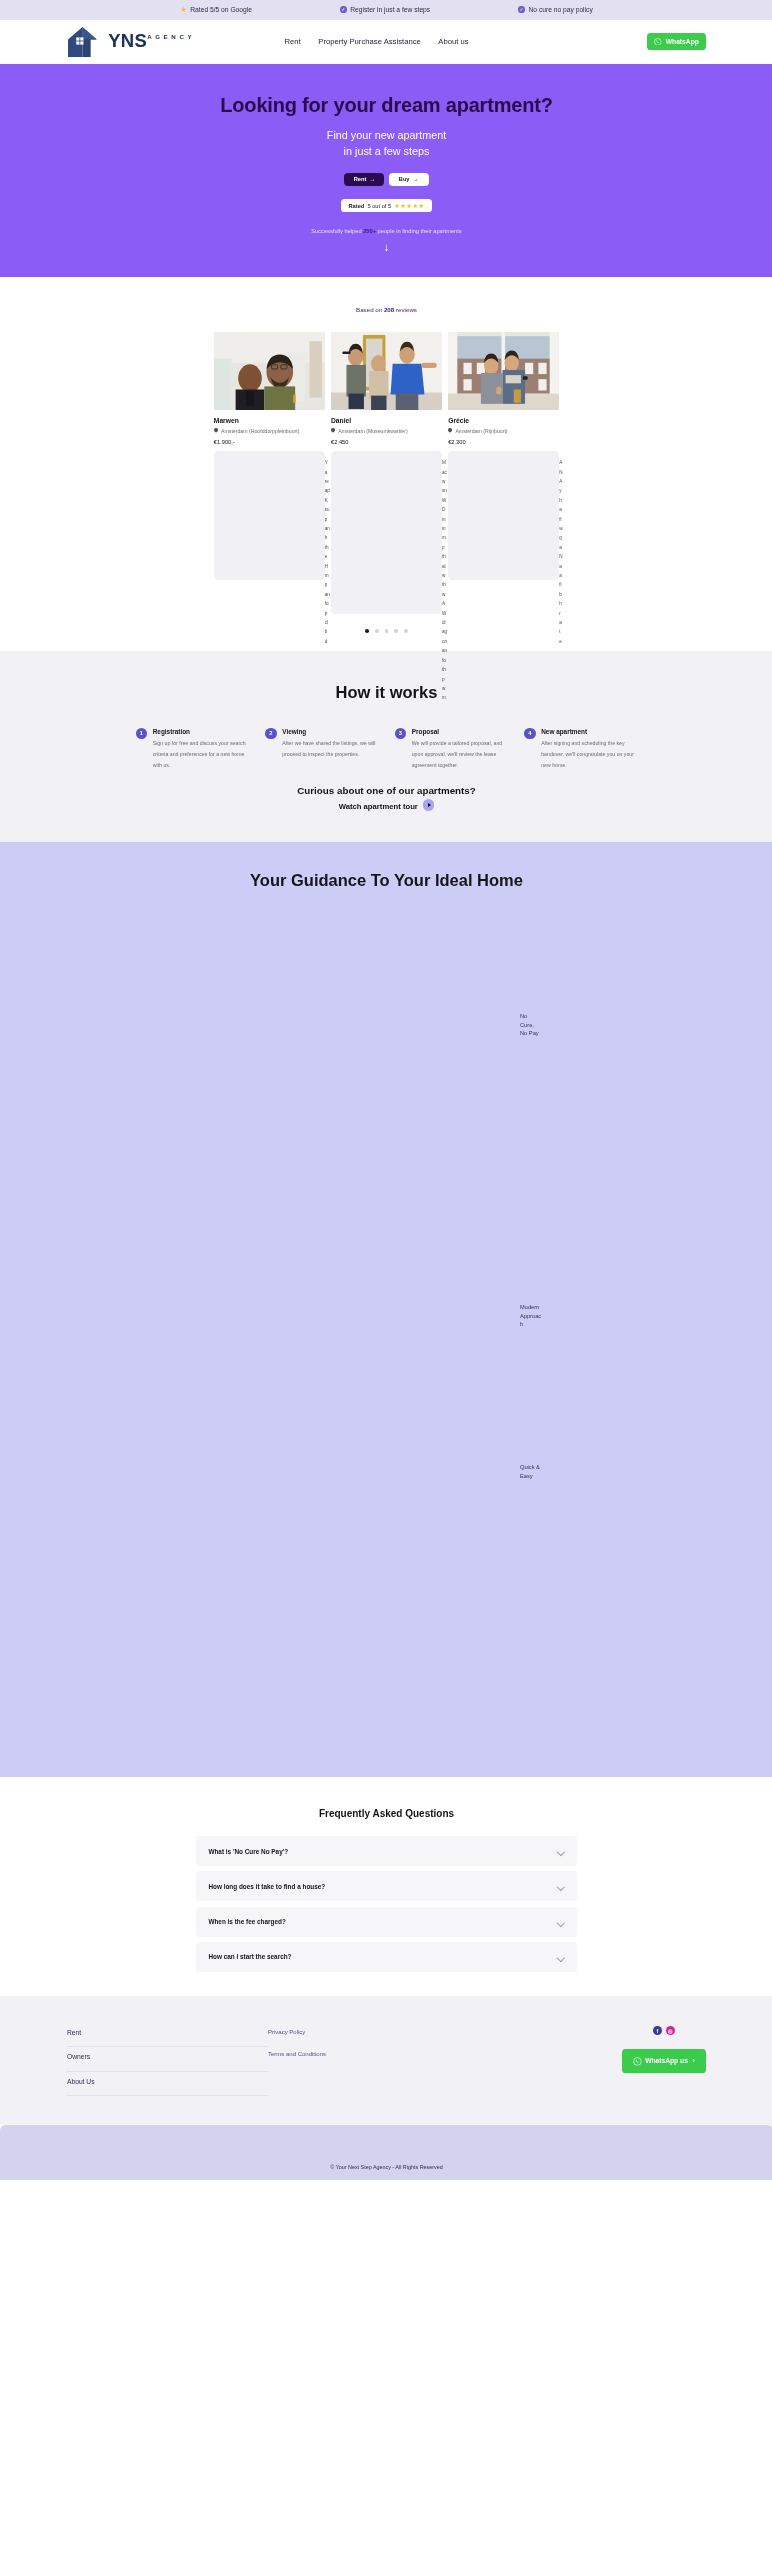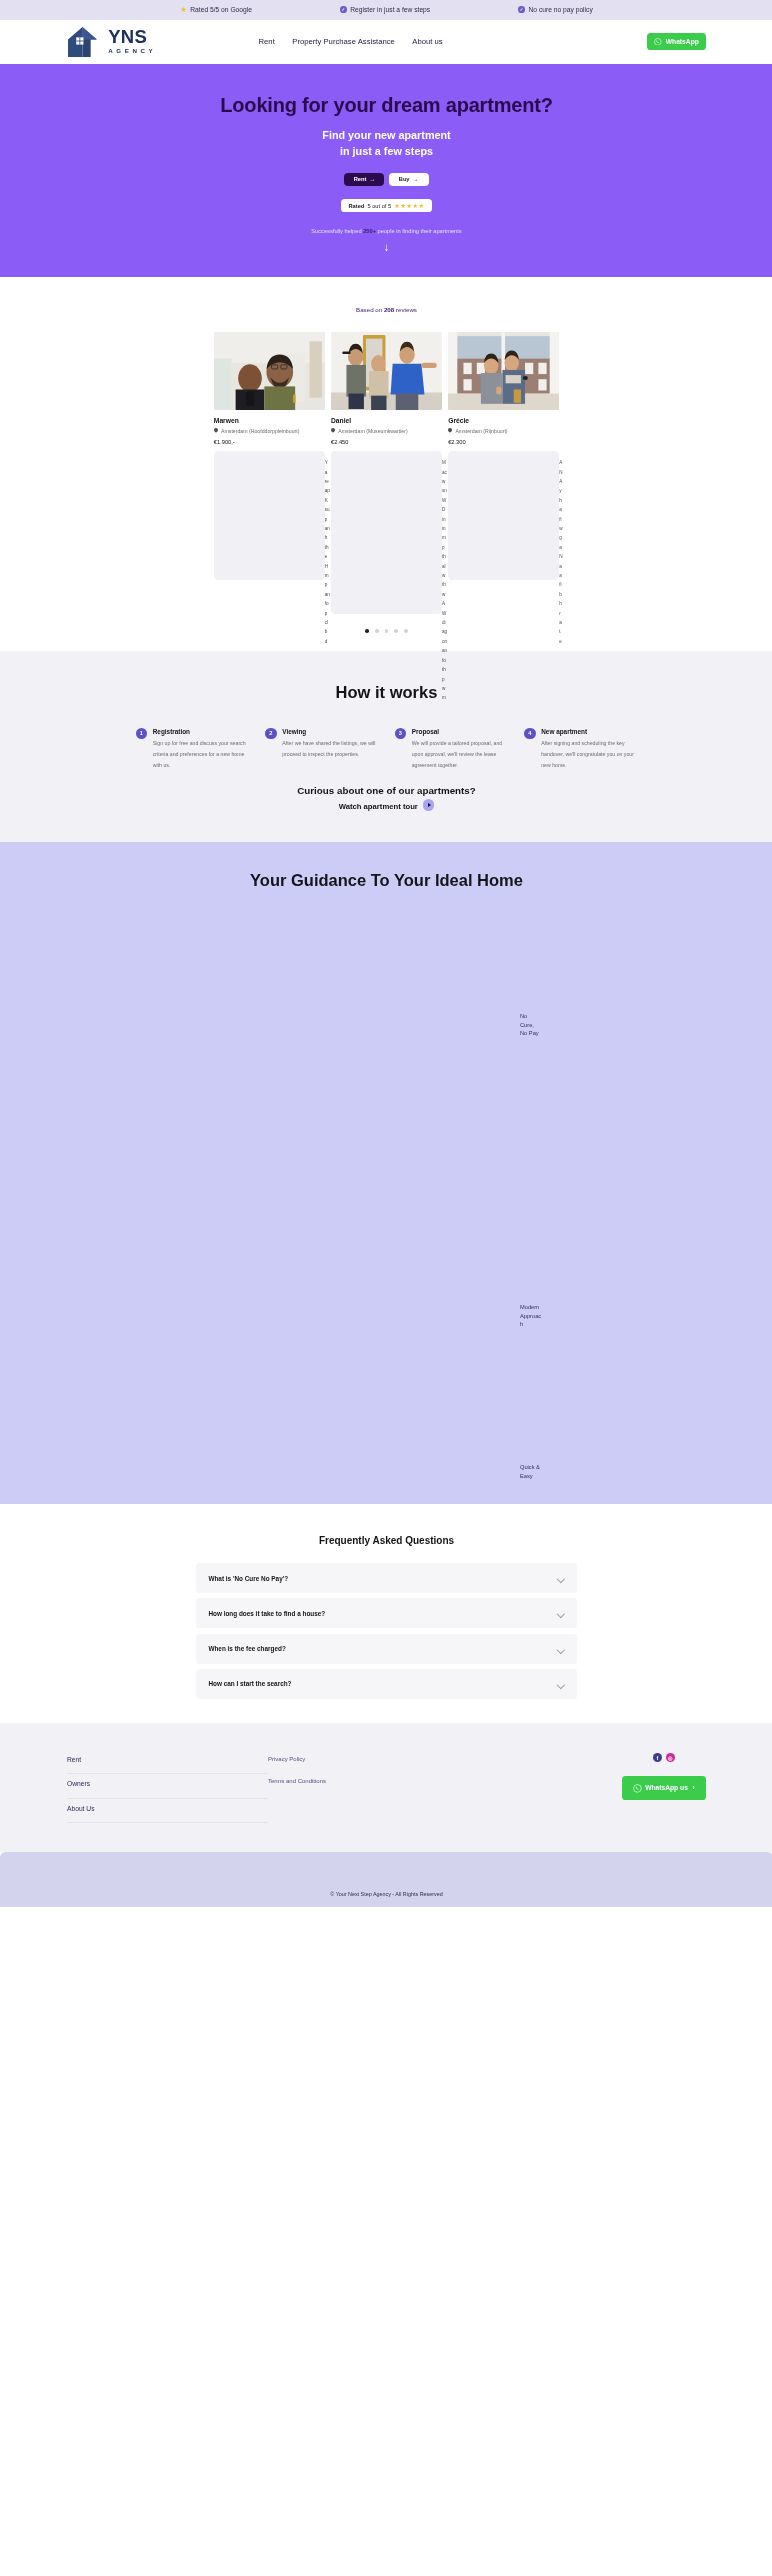--- a/index.html
+++ b/index.html
@@ -30,21 +30,21 @@
     color:#fff;font-size:4.1px;line-height:1;font-weight:bold;
   }
 
   
   .nav{
     height:44px;background:#fff;display:flex;align-items:center;
     padding:0 67px;
   }
   .logo{ display:flex; align-items:center; gap:5.2px; }
   .logo-mark{ width:36px;height:32px; position:relative; }
-  .logo-text{ display:flex; flex-direction:column; line-height:1; }
+  .logo-text{ display:flex; flex-direction:row; line-height:1; }
   .logo-yns{ font-size:18.5px;font-weight:800;color:#1e3260;letter-spacing:0.3px; }
   .logo-agency{ font-size:6.2px;font-weight:700;color:#1e3260;letter-spacing:3.6px;margin-top:1.5px;}
   .nav-links{ display:flex; gap:17.5px; margin-left:auto; margin-right:auto; }
   .nav-link{ font-size:7.7px;color:#241b3d;cursor:pointer;white-space:nowrap; }
   .wa-btn{
     margin-left:auto;background:#3bcc4c;color:#fff;border:none;border-radius:3.6px;
     height:16.5px;padding:0 7.2px;display:flex;align-items:center;gap:3.6px;
     font-size:6.7px;font-weight:600;cursor:pointer;
   }
   .wa-glyph{ width:7.7px;height:7.7px; }
@@ -53,21 +53,21 @@
   .hero{
     background:#8b5cf6;
     padding:30px 0 24px;
     text-align:center;
   }
   .hero h1{
     font-size:20px;font-weight:800;color:#2b0a4d;letter-spacing:-0.2px;
     margin-bottom:11.3px;
   }
   .hero h2{
-    font-size:10.8px;font-weight:700;color:#ffffff;line-height:1.45;
+    font-size:10.8px;font-weight:400;color:#ffffff;line-height:1.45;
     margin-bottom:13.4px;
   }
   .hero-btns{ display:flex;justify-content:center;gap:4.1px;margin-bottom:13.4px; }
   .btn-rent,.btn-buy{
     border:none;border-radius:4.1px;height:13px;min-width:40px;
     display:inline-flex;align-items:center;justify-content:center;gap:3.1px;
     font-size:5.7px;font-weight:600;cursor:pointer;padding:0 7.2px;
   }
   .btn-rent{ background:#2b0a4d;color:#fff; }
   .btn-buy{ background:#fff;color:#1b1b1f; }
@@ -152,21 +152,21 @@
     width:11.3px;height:11.3px;border-radius:50%;background:#a9a2f2;
     display:flex;align-items:center;justify-content:center;
   }
   .play-tri{
     width:0;height:0;border-left:3.6px solid #111;
     border-top:2.3px solid transparent;border-bottom:2.3px solid transparent;
     margin-left:1px;
   }
 
   
-  .guidance{ background:#ccccf7; padding:29px 0 0; height:662px; position:relative; }
+  .guidance{ background:#ccccf7; padding:29px 0 0; height:935px; position:relative; }
   .guidance h2{
     font-size:16.5px;font-weight:800;color:#16161a;text-align:center;margin-bottom:0;
   }
   .guide-item{ position:absolute;left:520px;width:46px; }
   .guide-item .gt{
     font-size:5.7px;line-height:1.55;color:#3b2a63;font-weight:500;
     width:21.6px;word-break:break-word;
   }
 
   

